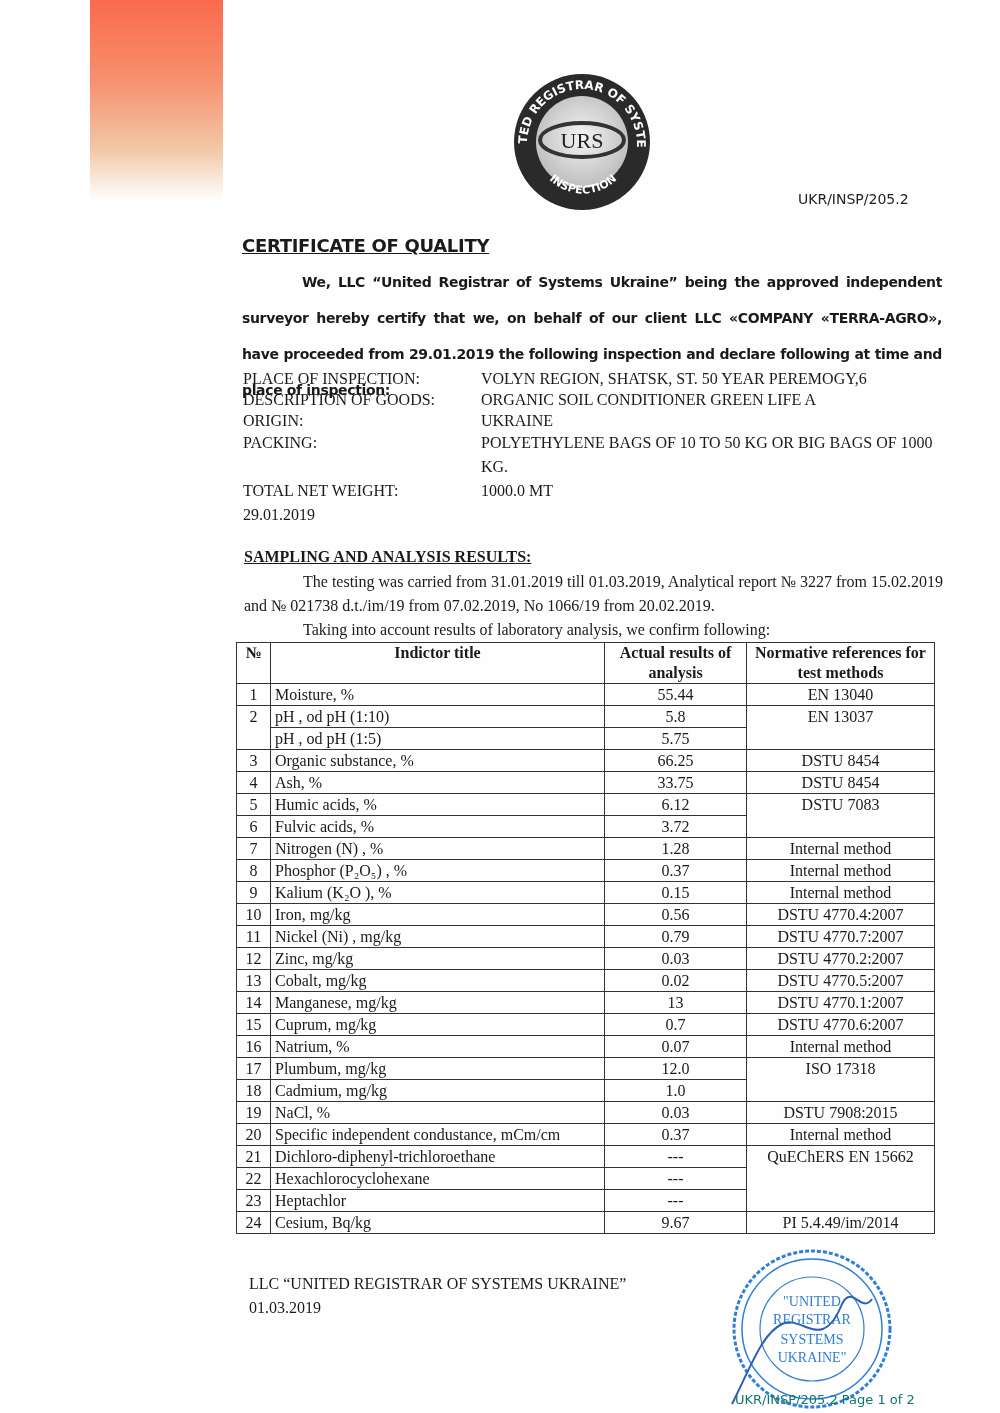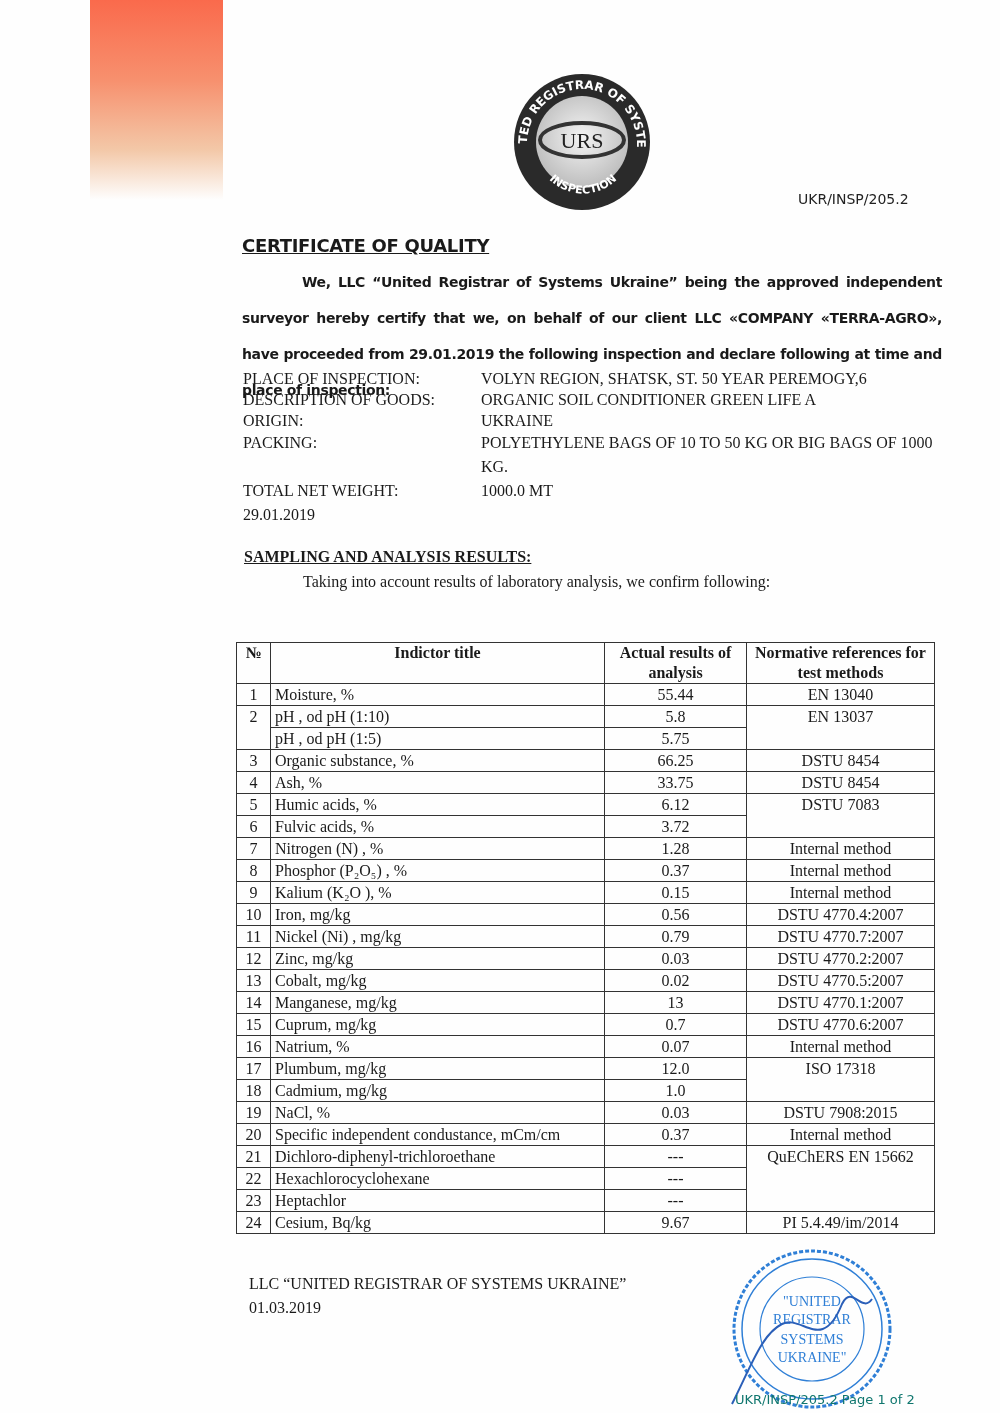--- a/index.html
+++ b/index.html
@@ -82,20 +82,21 @@
       <span class="val">1000.0 MT</span>
     </div>
   <div class="drow" style="line-height:24px">
       <span class="val">29.01.2019</span>
     </div>
 </div>
 
 <div class="sampling">SAMPLING AND ANALYSIS RESULTS:</div>
 
 <div class="testing">
+  <div><span class="indent"></span><span>The testing was carried from 31.01.2019  till 01.03.2019, Analytical report № 3227 from 15.02.2019 and № 021738 d.t./im/19  from 07.02.2019, No 1066/19 from 20.02.2019.</span></div>
   <div><span class="indent"></span><span>Taking into account results of laboratory analysis, we confirm following:</span></div>
 </div>
 
 <table class="res">
   <thead>
     <tr>
       <th class="c1" style="vertical-align:top">№</th>
       <th class="c2" style="text-align:center">Indictor title</th>
       <th class="c3">Actual results of analysis</th>
       <th class="c4">Normative references for test methods</th>

